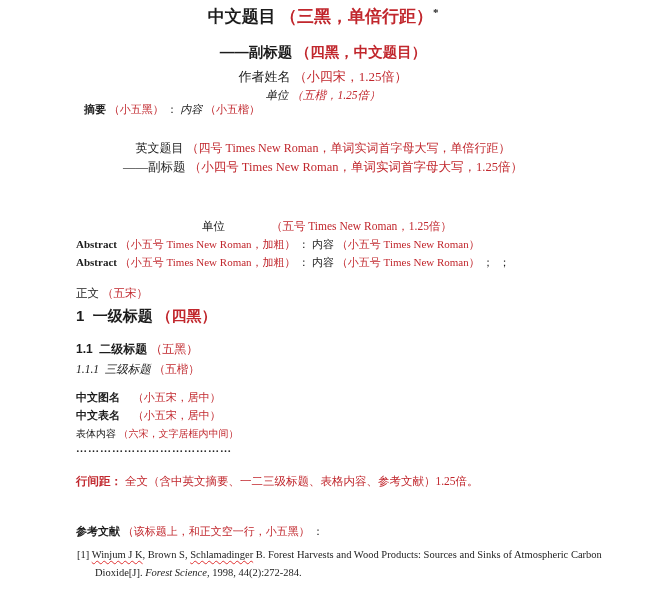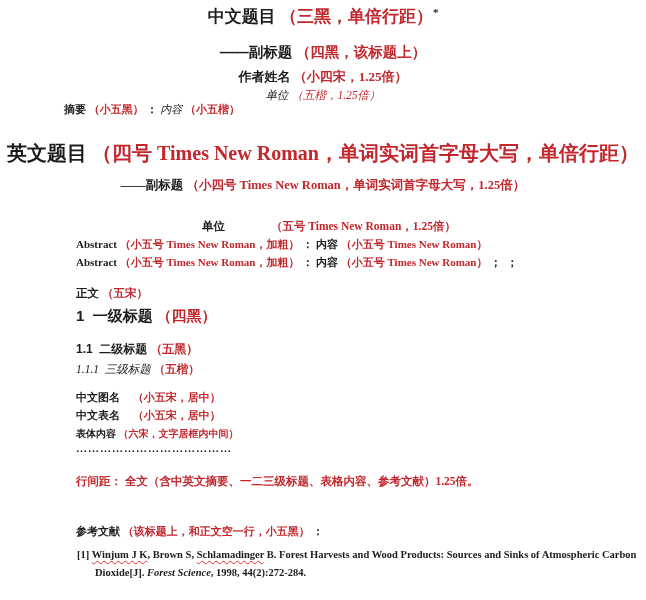--- a/index.html
+++ b/index.html
@@ -9,77 +9,77 @@
   html,body{margin:0;padding:0;background:#ffffff;}
   .page{
     position:relative;width:646px;height:600px;background:#ffffff;
     color:var(--ink);font-family:"Liberation Serif","DejaVu Serif",serif;
     overflow:hidden;
   }
   .ln{position:absolute;white-space:nowrap;line-height:1.25;}
   .cx{left:0;right:0;text-align:center;}
   .red{color:var(--red);}
   .hei{font-family:"Liberation Sans","DejaVu Sans",sans-serif;}
-  .song{font-family:"Liberation Serif","DejaVu Serif",serif;font-weight:bold;}
+  .song{font-family:"Liberation Serif","DejaVu Serif",serif;}
   .kai{font-family:"Liberation Serif","DejaVu Serif",serif;font-style:italic;}
   .b{font-weight:bold;}
   .it{font-style:italic;}
   .pre{white-space:pre;}
   .sup{vertical-align:top;font-size:11px;font-weight:bold;}
   .wavy{text-decoration:underline;text-decoration-style:wavy;
         text-decoration-color:#e03131;text-decoration-thickness:1px;
         text-underline-offset:2px;text-align:right;}
-  .f17{font-size:17px}.f145{font-size:14.5px}.f14{font-size:20px}
+  .f17{font-size:17px}.f145{font-size:14.5px}.f14{font-size:12px}
   .f13{font-size:13px}.f125{font-size:12.5px}.f12{font-size:12px}
   .f115{font-size:11.5px}.f11{font-size:11px}.f105{font-size:10.5px}
   .f10{font-size:10px}.ml8{margin-left:8px}.ml10{margin-left:10px}
   .lbl66{display:inline-block;width:66px;}
   .wrapblk{display:inline-block;max-width:480px;white-space:normal;line-height:1.55;}
   .refblk{white-space:normal;width:548px;padding-left:18px;text-indent:-18px;line-height:1.7;}
 </style>
 </head>
 <body>
 
 <div class="page">
 
   <div class="ln cx f17" style="top:6px">
     <span class="hei b">中文题目</span>
     <span class="hei b red">（三黑，单倍行距）</span><span class="sup">*</span>
   </div>
 
   <div class="ln cx f145" style="top:43px">
     <span class="hei b">——副标题</span>
-    <span class="hei b red">（四黑，该标题上）</span>
+    <span class="hei b red">（四黑，中文题目）</span>
   </div>
 
   <div class="ln cx f13" style="top:69px">
     <span class="song">作者姓名</span>
     <span class="song red">（小四宋，1.25倍）</span>
   </div>
 
   <div class="ln cx f115" style="top:88px">
     <span class="kai">单位</span>
     <span class="kai red">（五楷，1.25倍）</span>
   </div>
 
-  <div class="ln f11" style="top:103px;left:64px">
+  <div class="ln f11" style="top:103px;left:84px">
     <span class="hei b">摘要</span>
     <span class="song red">（小五黑）</span>
     <span class="song">：</span>
     <span class="kai">内容</span>
     <span class="song red">（小五楷）</span>
   </div>
 
 
   <div class="ln cx f14" style="top:141px">
     <span class="song">英文题目</span>
     <span class="song red">（四号 Times New Roman，单词实词首字母大写，单倍行距）</span>
   </div>
 
-  <div class="ln cx f125" style="top:176px">
+  <div class="ln cx f125" style="top:158px">
     <span class="wrapblk">
       <span class="song">——副标题</span>
       <span class="song red">（小四号 Times New Roman，单词实词首字母大写，1.25倍）</span>
     </span>
   </div>
 
 
   <div class="ln f115" style="top:219px;left:202px">
     <span class="song lbl66">单位</span>
     <span class="song red">（五号 Times New Roman，1.25倍）</span>

